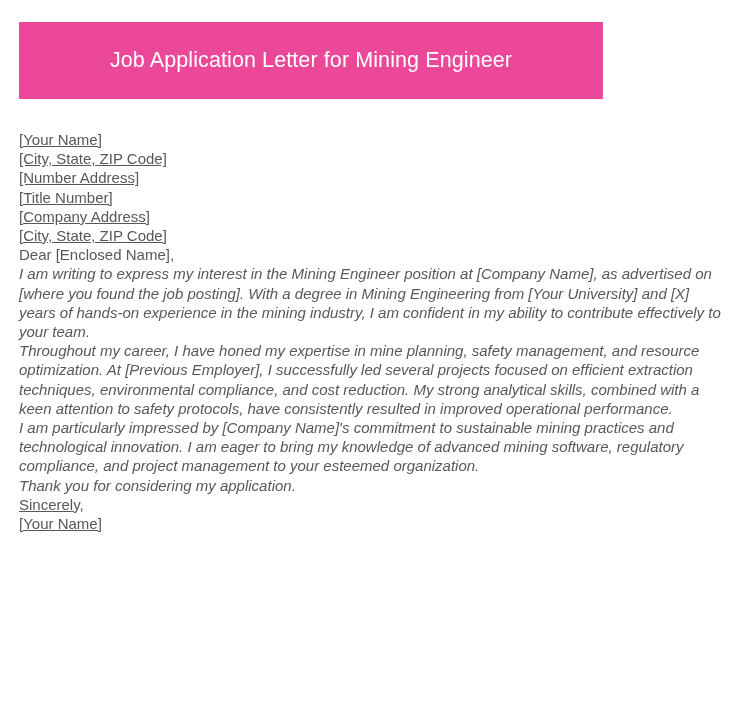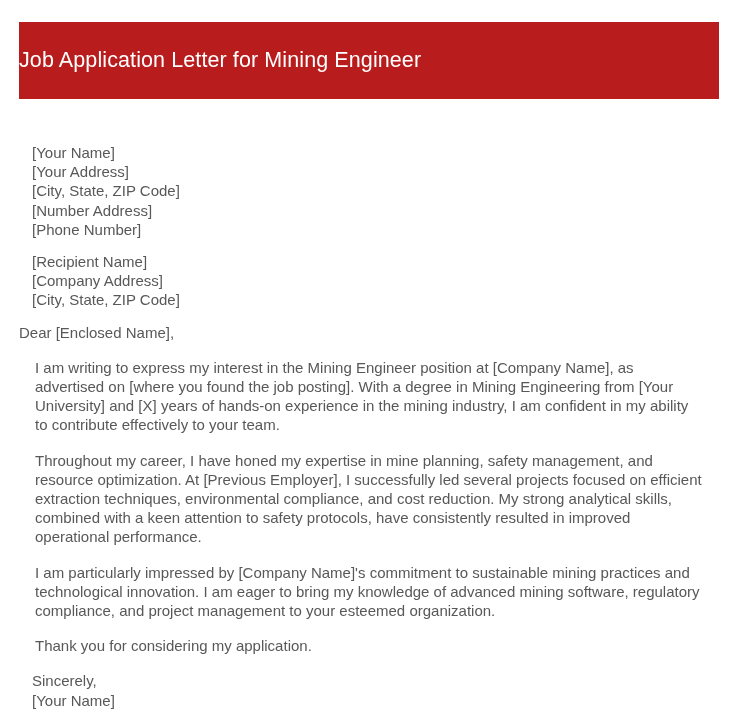--- a/index.html
+++ b/index.html
@@ -21,25 +21,26 @@
     height: 724px;
     background: #ffffff;
     box-sizing: border-box;
   }
 
   
   .doc-header {
     position: absolute;
     left: 19px;
     top: 22px;
-    width: 700px;
+    width: 584px;
     height: 77px;
-    background: #b91c1c;
+    background: #ec4899;
     display: flex;
     align-items: center;
+    justify-content: center;
     box-sizing: border-box;
   }
   .doc-title {
     color: #ffffff;
     font-size: 21.5px;
     font-weight: 400;
     letter-spacing: 0.1px;
     line-height: 1.2;
     text-align: center;
     white-space: nowrap;
@@ -52,58 +53,58 @@
     top: 130px;
     width: 702px;
     color: #585858;
     font-size: 15px;
     line-height: 19.2px;
     font-weight: 400;
   }
 
   .addr-block,
   .sign-block {
-    margin: 13px;
+    margin: 0;
     padding: 0;
+    text-decoration: underline;
   }
   .addr-line,
   .sign-line,
   .salutation-line {
     margin: 0;
     padding: 0;
     white-space: pre;
   }
 
   .body-para {
-    margin: 16px;
+    margin: 0;
     padding: 0;
     text-align: left;
+    font-style: italic;
   }
 </style>
 </head>
 <body>
 
 <div class="page">
 
   <div class="doc-header">
     <div class="doc-title">Job Application Letter for Mining Engineer</div>
   </div>
 
   <div class="letter-body">
 
     <div class="addr-block">
       <div class="addr-line">[Your Name]</div>
-      <div class="addr-line">[Your Address]</div>
       <div class="addr-line">[City, State, ZIP Code]</div>
       <div class="addr-line">[Number Address]</div>
-      <div class="addr-line">[Phone Number]</div>
+      <div class="addr-line">[Title Number]</div>
     </div>
 
     <div class="addr-block">
-      <div class="addr-line">[Recipient Name]</div>
       <div class="addr-line">[Company Address]</div>
       <div class="addr-line">[City, State, ZIP Code]</div>
     </div>
 
     <div class="salutation-line">Dear [Enclosed Name],</div>
 
     <p class="body-para">I am writing to express my interest in the Mining Engineer position at [Company Name], as advertised on [where you found the job posting]. With a degree in Mining Engineering from [Your University] and [X] years of hands-on experience in the mining industry, I am confident in my ability to contribute effectively to your team.</p>
     <p class="body-para">Throughout my career, I have honed my expertise in mine planning, safety management, and resource optimization. At [Previous Employer], I successfully led several projects focused on efficient extraction techniques, environmental compliance, and cost reduction. My strong analytical skills, combined with a keen attention to safety protocols, have consistently resulted in improved operational performance.</p>
     <p class="body-para">I am particularly impressed by [Company Name]'s commitment to sustainable mining practices and technological innovation. I am eager to bring my knowledge of advanced mining software, regulatory compliance, and project management to your esteemed organization.</p>
     <p class="body-para">Thank you for considering my application.</p>

